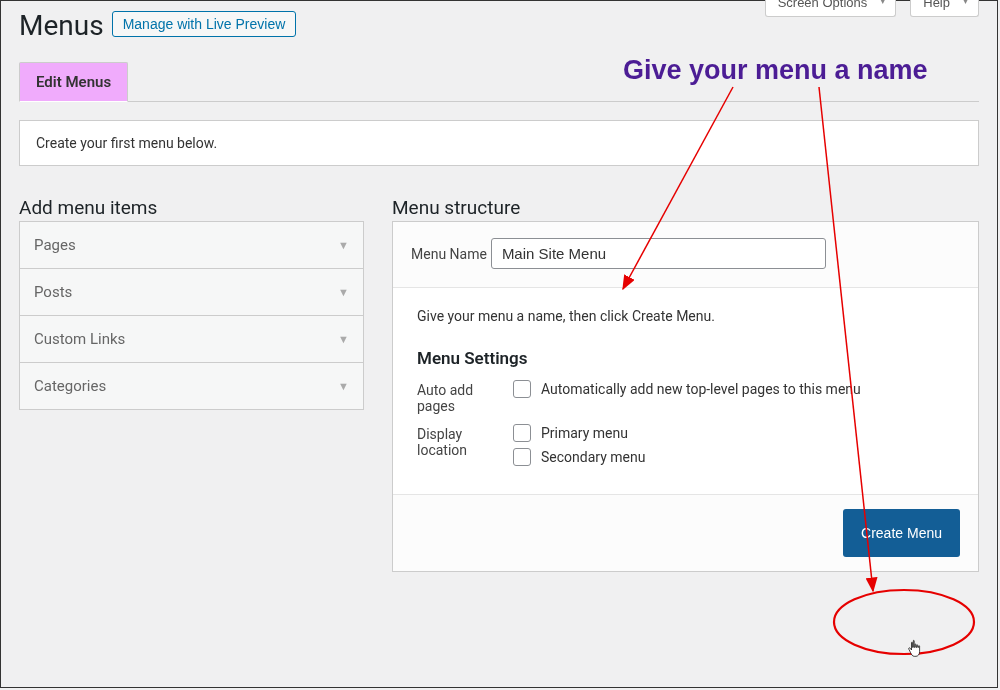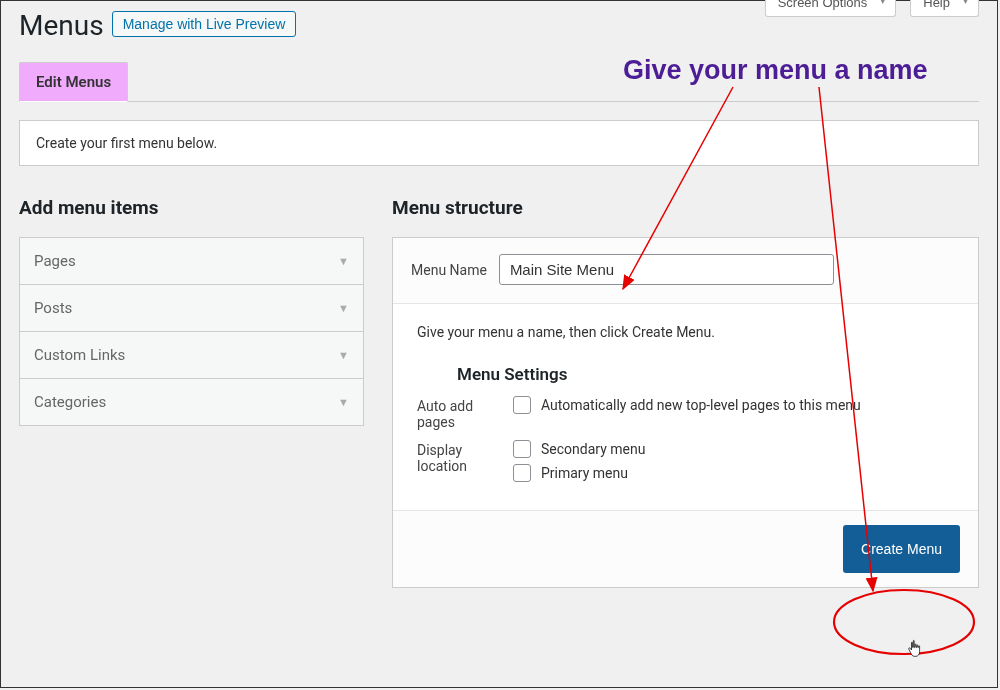--- a/index.html
+++ b/index.html
@@ -90,23 +90,23 @@
     }
     .columns {
       display: flex;
       margin: 30px 18px 0 18px;
       gap: 28px;
     }
     .col-left { width: 345px; }
     .col-right { flex: 1; }
     .section-heading {
       font-size: 19px;
-      font-weight: 700;
+      font-weight: 400;
       color: #1d2327;
-      margin-bottom: 18px;
+      margin-bottom: 2px;
     }
     .accordion {
       border: 1px solid #ccc;
     }
     .accordion-item {
       border-bottom: 1px solid #ccc;
       padding: 14px 14px;
       font-size: 15px;
       color: #666;
       display: flex;
@@ -122,21 +122,21 @@
     }
     .structure-box {
       border: 1px solid #ccc;
       background: #fff;
     }
     .menu-name-row {
       padding: 16px 18px 18px 18px;
       border-bottom: 1px solid #e5e5e5;
       display: flex;
       align-items: center;
-      gap: 12px;
+      gap: 4px;
       background: #fcfcfc;
     }
     .menu-name-label {
       font-size: 14px;
       color: #444;
     }
     .menu-name-input {
       flex: 0 0 335px;
       border: 1px solid #8c8f94;
       border-radius: 3px;
@@ -151,21 +151,20 @@
       color: #333;
     }
     .settings-section {
       padding: 18px 24px 12px 24px;
     }
     .settings-heading {
       font-size: 17px;
       font-weight: 600;
       color: #1d2327;
       margin-bottom: 12px;
-      margin-left: 40px;
     }
     .settings-row {
       display: flex;
       margin-bottom: 10px;
       font-size: 14px;
       color: #333;
     }
     .settings-label {
       width: 96px;
       color: #444;
@@ -286,25 +285,25 @@
                 <span class="checkbox"></span>
                 <span>Automatically add new top-level pages to this menu</span>
               </div>
             </div>
           </div>
           <div class="settings-row">
             <div class="settings-label">Display location</div>
             <div class="settings-opts">
               <div class="check-line">
                 <span class="checkbox"></span>
-                <span>Secondary menu</span>
+                <span>Primary menu</span>
               </div>
               <div class="check-line">
                 <span class="checkbox"></span>
-                <span>Primary menu</span>
+                <span>Secondary menu</span>
               </div>
             </div>
           </div>
         </div>
         <div class="footer-row">
           <button class="create-btn">Create Menu</button>
         </div>
       </div>
     </div>
   </div>

